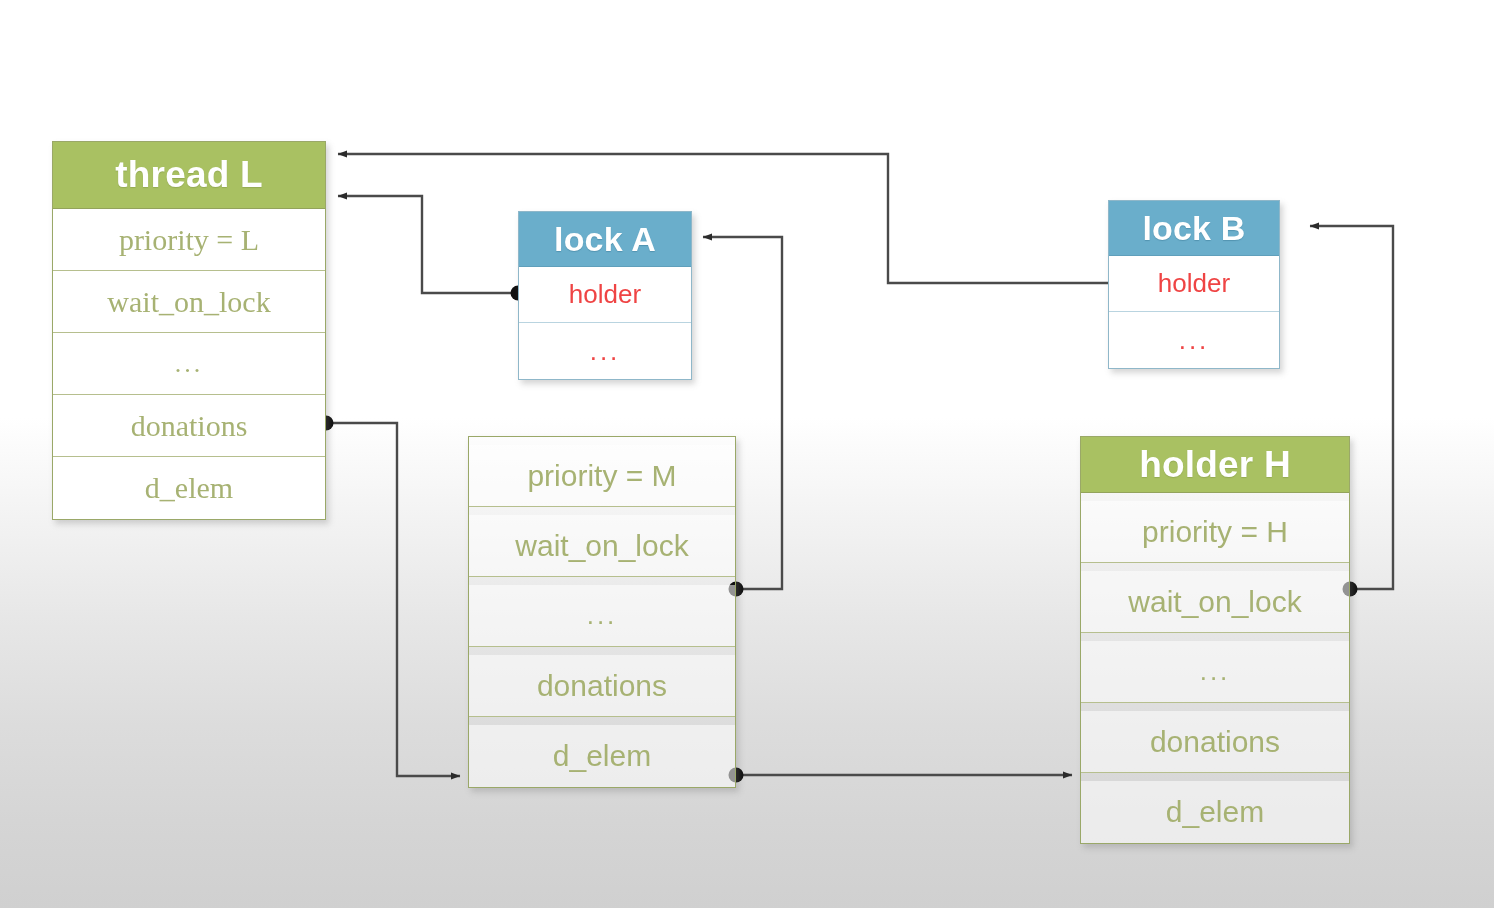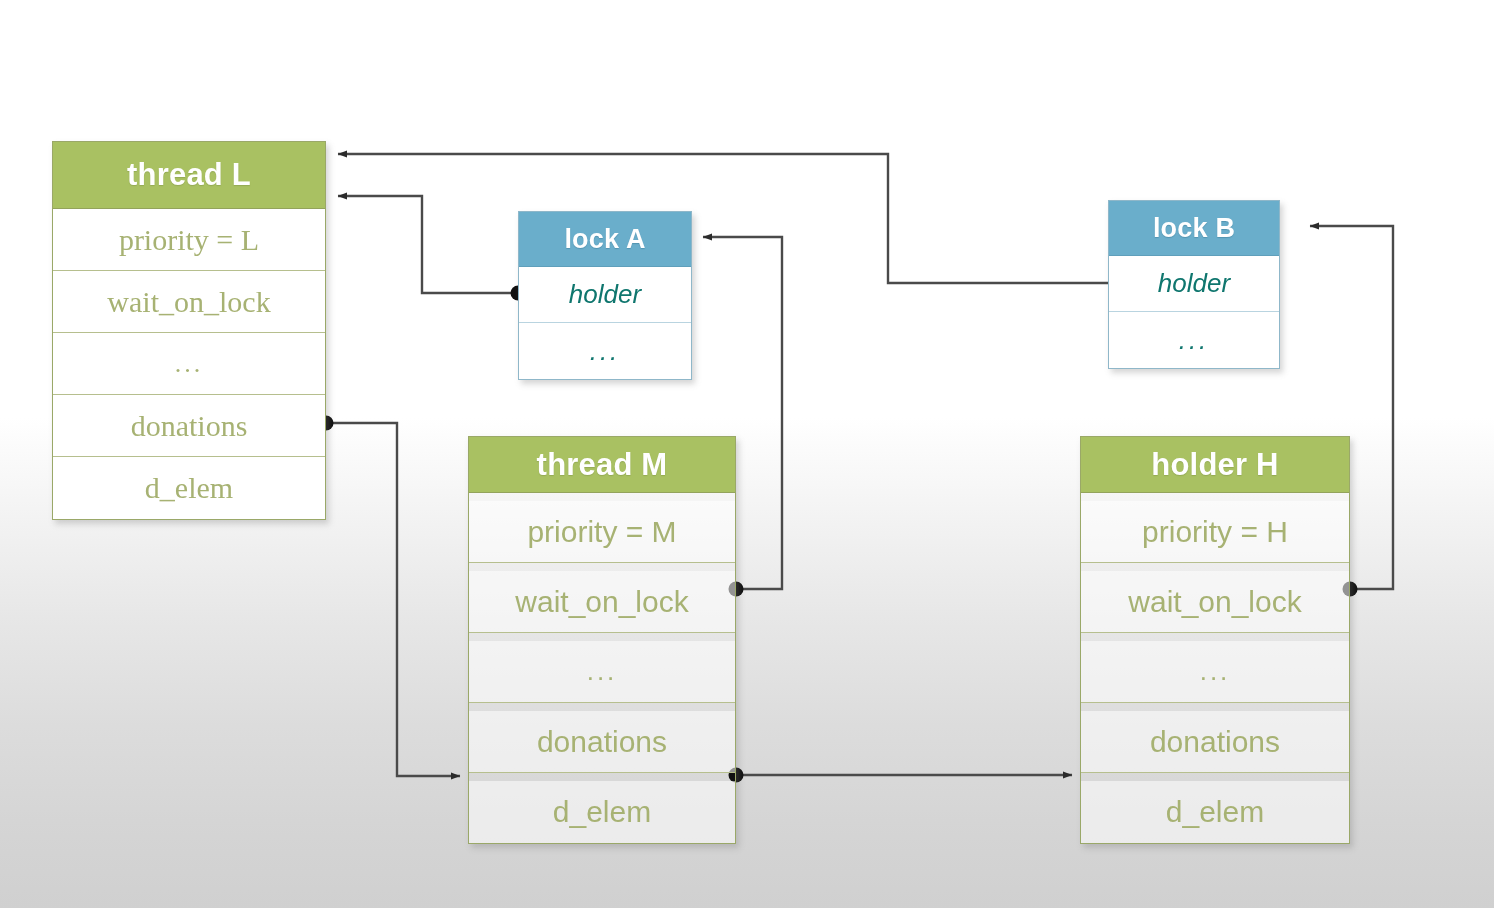--- a/index.html
+++ b/index.html
@@ -51,43 +51,42 @@
     align-items: center;
     justify-content: center;
     white-space: nowrap;
   }
 
   
   .thread { border: 1px solid #9aa868; }
   .thread .hdr {
     background: #a9c162;
     border-bottom: 1px solid #93a35c;
-    font-size: 31px;
+    font-size: 37px;
     text-shadow: 0 1px 1px rgba(110,130,60,.35);
   }
   .thread .row {
     color: #a7b273;
     font-size: 30px;
     border-bottom: 1px solid #b6bf8e;
   }
   .thread .row:last-child { border-bottom: none; }
 
   
   .lock { border: 1px solid #8fb7c9; }
   .lock .hdr {
     background: #6aaecb;
     border-bottom: 1px solid #5f9fbb;
-    font-size: 27px;
+    font-size: 34px;
     text-shadow: 0 1px 1px rgba(40,100,130,.35);
   }
   .lock .row {
-    color: #0f766e;
+    color: #ef4444;
     font-size: 26px;
     border-bottom: 1px solid #b9d4e0;
-    font-style: italic;
   }
   .lock .row:last-child { border-bottom: none; }
 
   .dots { letter-spacing: 3px; font-size: 26px !important; }
 
   
   #node-thread-l { left: 52px;   top: 141px; width: 274px; }
   #node-thread-l .hdr { height: 67px; }
   #node-thread-l .row { height: 62px; }
 
@@ -173,21 +172,20 @@
     <div class="row dots">...</div>
   </div>
 
   <div class="node lock" id="node-lock-b">
     <div class="hdr">lock B</div>
     <div class="row">holder</div>
     <div class="row dots">...</div>
   </div>
 
   <div class="node thread" id="node-thread-m">
-    <div class="hdr">thread M</div>
     <div class="row">priority = M</div>
     <div class="row">wait_on_lock</div>
     <div class="row dots">...</div>
     <div class="row">donations</div>
     <div class="row">d_elem</div>
   </div>
 
   <div class="node thread" id="node-thread-h">
     <div class="hdr">holder H</div>
     <div class="row">priority = H</div>

